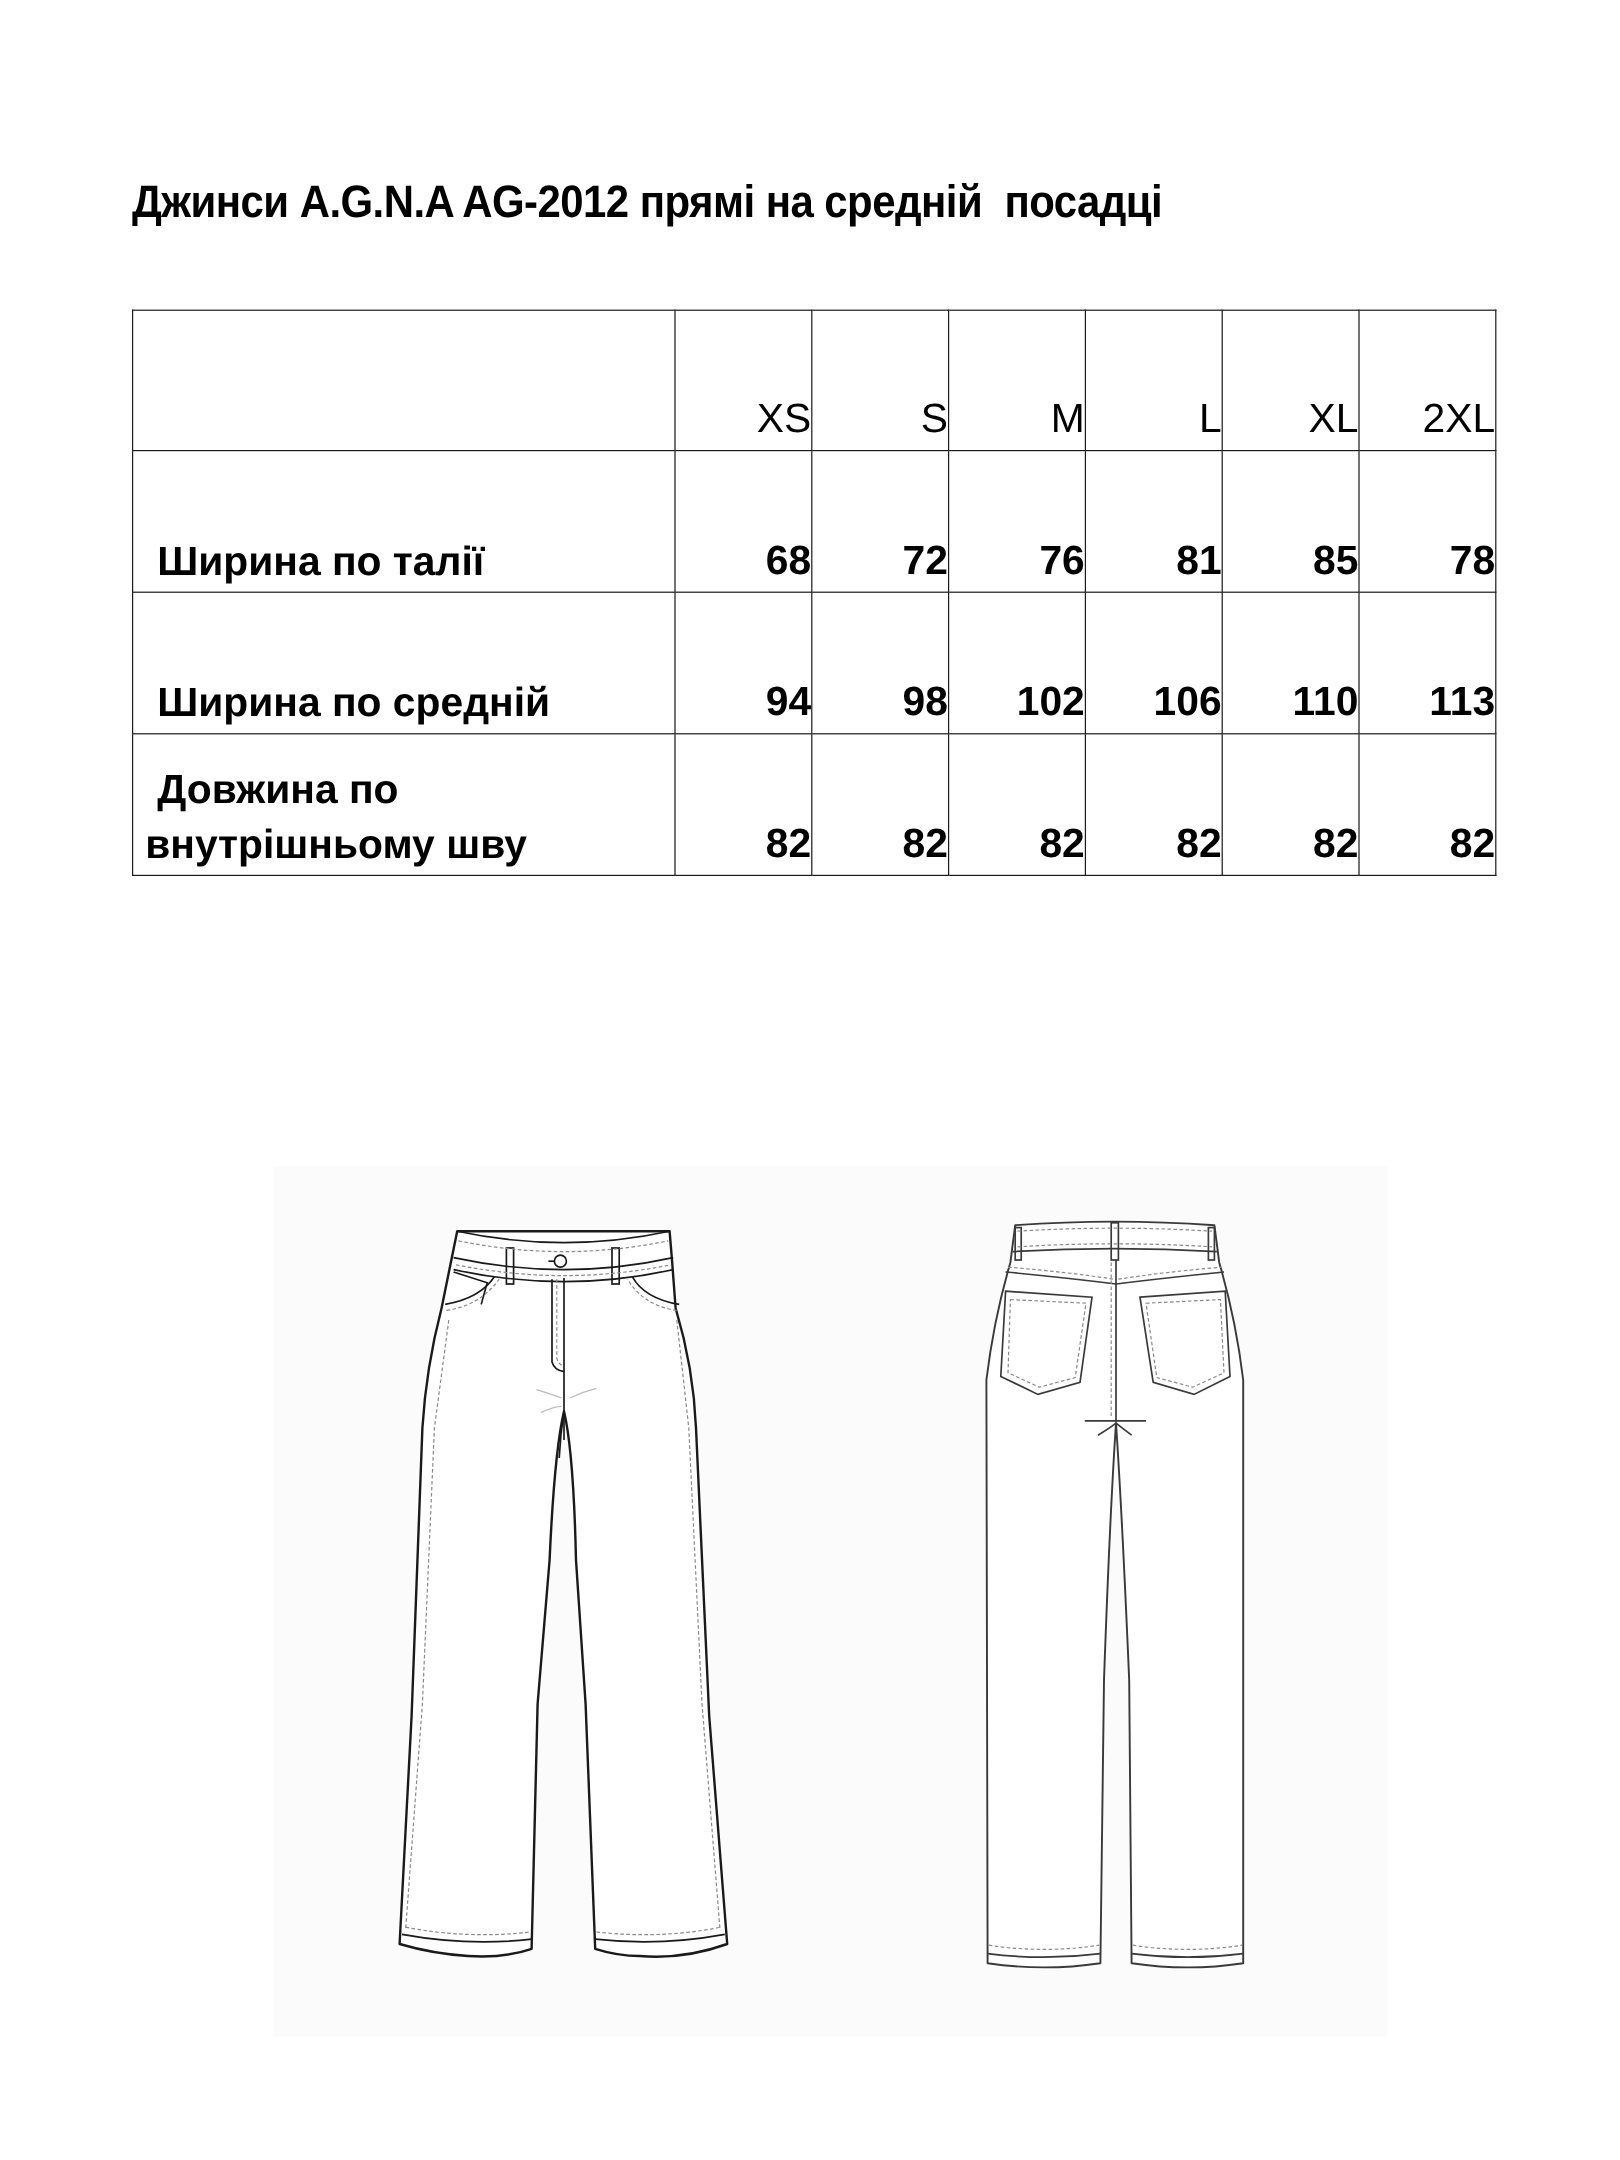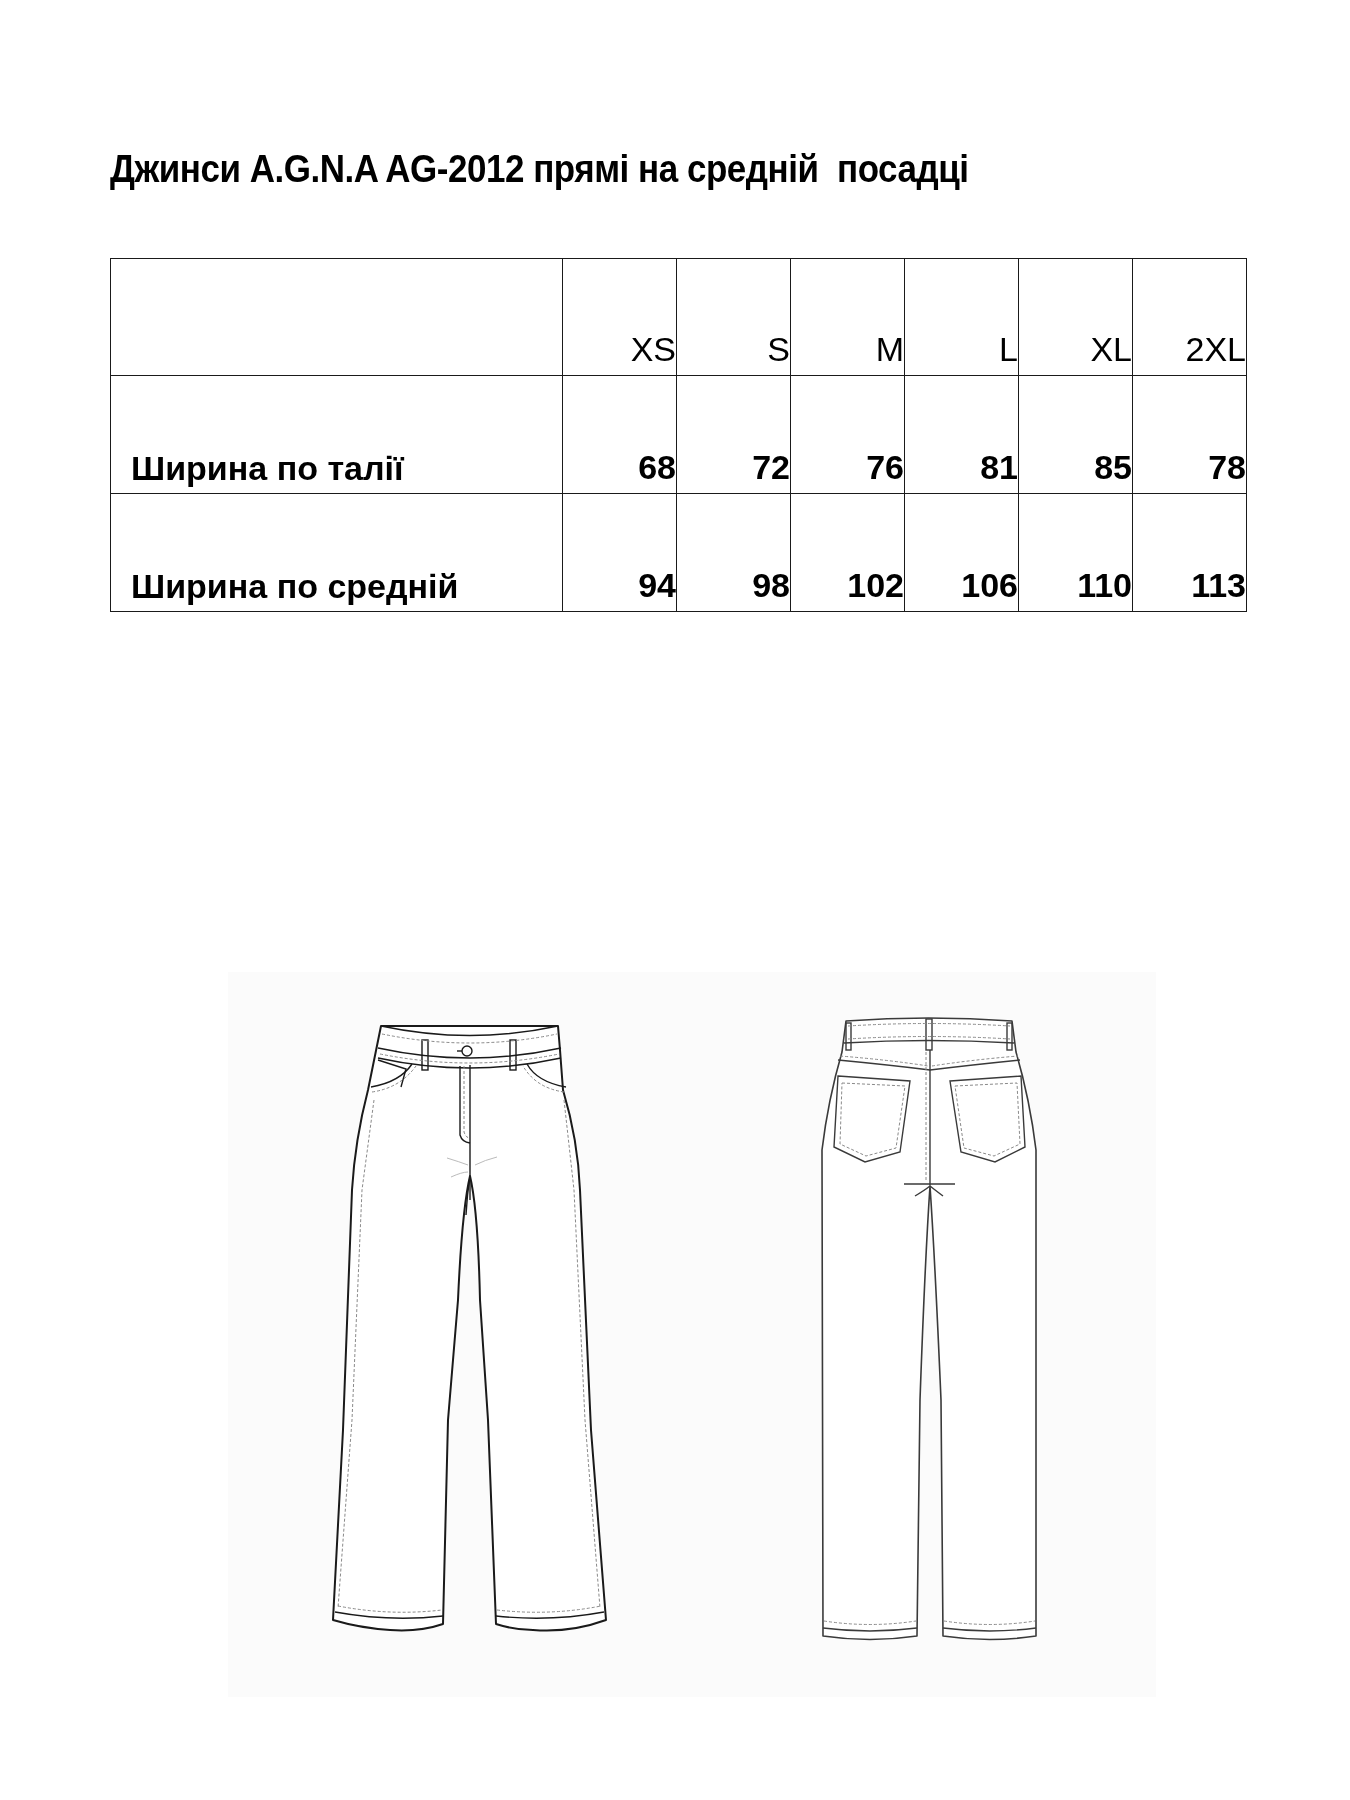--- a/index.html
+++ b/index.html
@@ -61,20 +61,32 @@
   <tr class="r-data">
     <td class="lbl">
           <span class="ln indent">Ширина по средній</span>
         </td>
     <td class="val">94</td>
     <td class="val">98</td>
     <td class="val">102</td>
     <td class="val">106</td>
     <td class="val">110</td>
     <td class="val">113</td>
+  </tr>
+  <tr class="r-data">
+    <td class="lbl">
+      <span class="ln indent">Довжина по</span>
+      <span class="ln">внутрішньому шву</span>
+    </td>
+    <td class="val">82</td>
+    <td class="val">82</td>
+    <td class="val">82</td>
+    <td class="val">82</td>
+    <td class="val">82</td>
+    <td class="val">82</td>
   </tr>
 </tbody>
   </table>
 
 <div class="panel" style="left:228px; top:972px; width:488px; height:725px;"></div>
 <div class="panel" style="left:716px; top:972px; width:440px; height:725px;"></div>
 
 <svg style="left:0; top:0;" width="1350" height="1800" viewBox="0 0 1350 1800">
   <g fill="#fff" stroke="#1a1a1a" stroke-width="2" stroke-linejoin="round">
 

